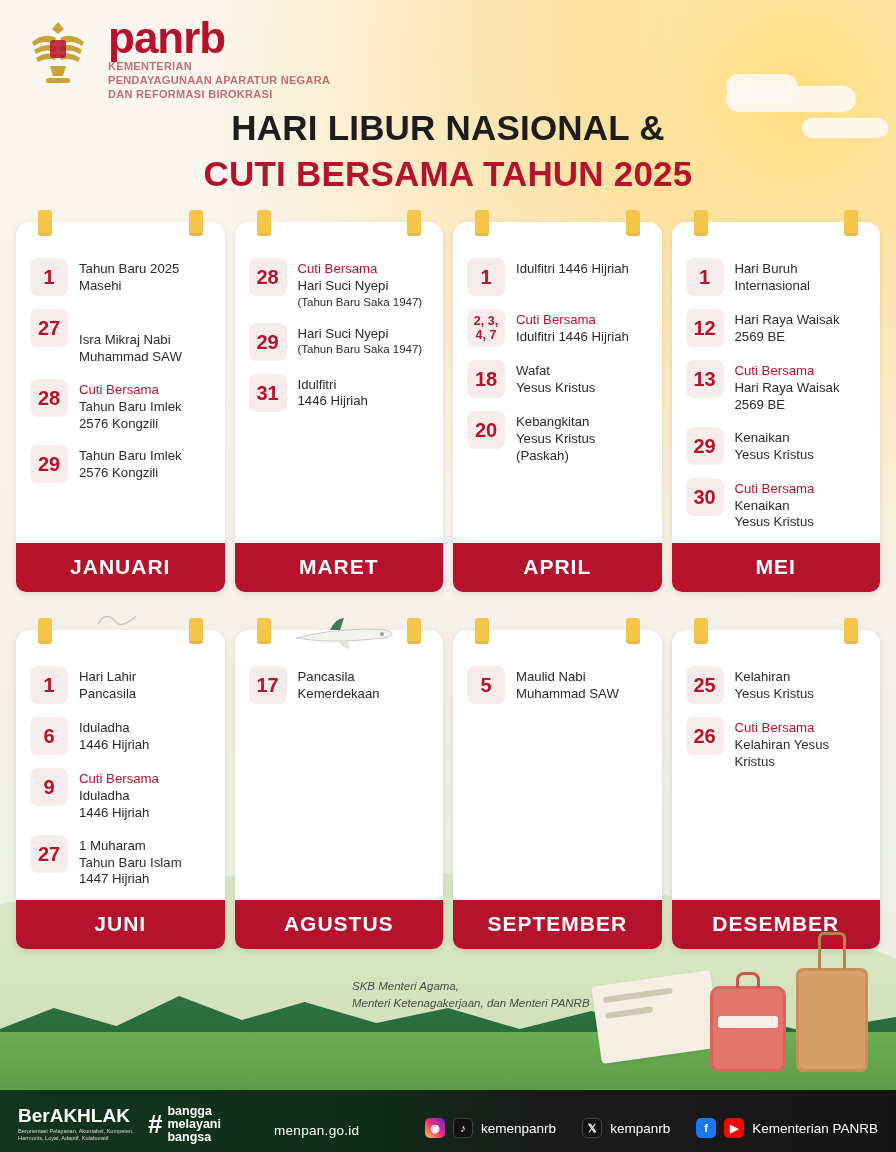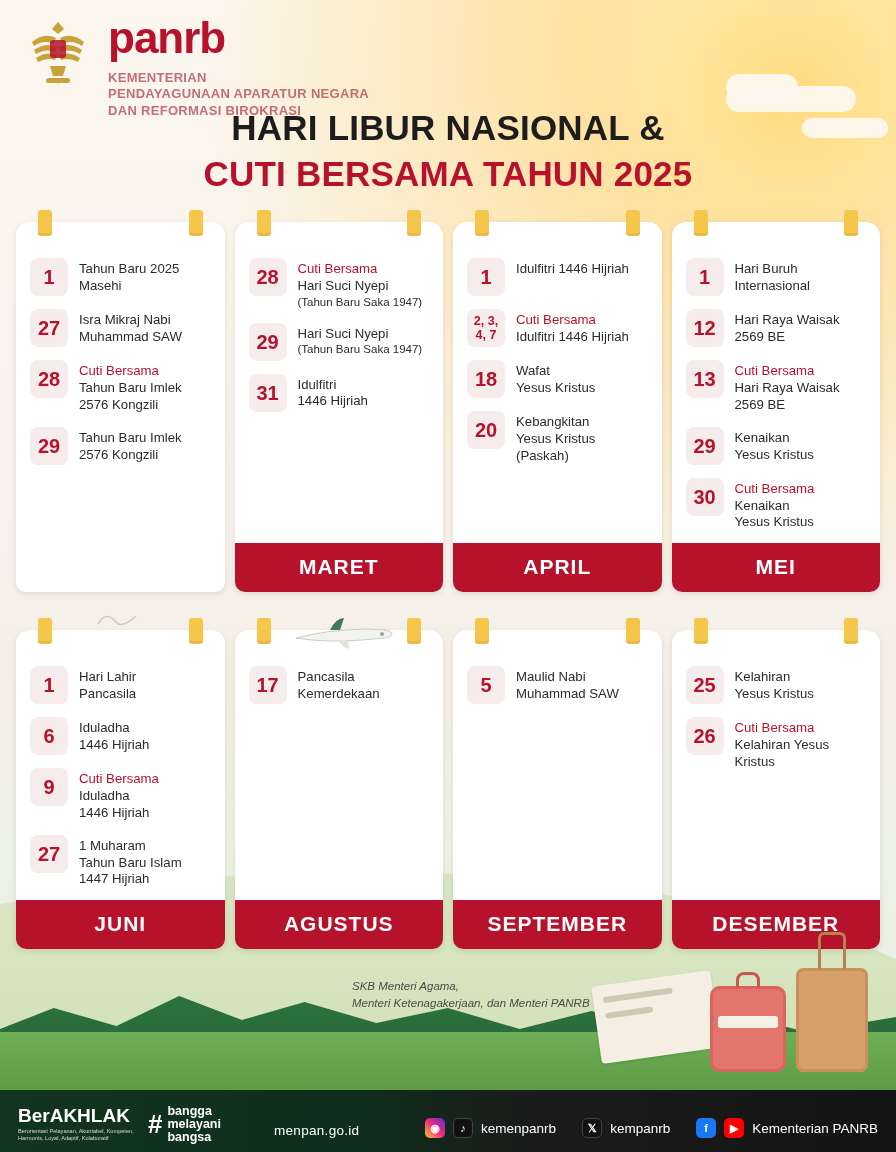--- a/index.html
+++ b/index.html
@@ -53,21 +53,21 @@
   }
 
   
   .brand { position: absolute; left: 22px; top: 16px; display: flex; align-items: flex-start; gap: 14px; }
   .garuda { width: 72px; height: 72px; }
   .brand-text .panrb {
     font-size: 44px; font-weight: 700; letter-spacing: -1px; line-height: 1;
     color: #b6122b;
   }
   .brand-text .sub {
-    margin-top: 10px; font-size: 13px; line-height: 1.25; letter-spacing: .3px;
+    margin-top: 0; font-size: 11px; line-height: 1.25; letter-spacing: .3px;
     color: #b0414f; font-weight: 700; text-transform: uppercase; opacity:.75;
   }
   .title-wrap { position: absolute; left: 0; top: 108px; width: 100%; text-align: center; }
   .title1 {
     font-size: 35px; font-weight: 800; color: #1d1d1d; letter-spacing: .2px;
   }
   .title2 {
     margin-top: 6px; font-size: 35px; font-weight: 800; color: #b6122b; letter-spacing: .2px;
   }
 
@@ -215,21 +215,21 @@
             <div class="desc">
               <span style="display: block;">Tahun Baru 2025</span>
               <span style="display: block;">Masehi</span>
             </div>
           </div>
           <div class="row">
             <div class="daybox">
               <span>27</span>
             </div>
             <div class="desc">
-              <span style="display: block;">Isra Mikraj Nabi</span>
+              <span style="display: block; margin-top: 20px;">Isra Mikraj Nabi</span>
               <span style="display: block;">Muhammad SAW</span>
             </div>
           </div>
           <div class="row">
             <div class="daybox">
               <span>28</span>
             </div>
             <div class="desc">
               <span class="cb">Cuti Bersama</span>
               <span style="display: block;">Tahun Baru Imlek</span>
@@ -239,20 +239,21 @@
           <div class="row">
             <div class="daybox">
               <span>29</span>
             </div>
             <div class="desc">
               <span style="display: block;">Tahun Baru Imlek</span>
               <span style="display: block;">2576 Kongzili</span>
             </div>
           </div>
         </div>
+        <div class="month-label">JANUARI</div>
       </div>
       <div class="card">
         <div class="clip"></div>
         <div class="clip right"></div>
         <div class="card-body">
           <div class="row">
             <div class="daybox">
               <span>28</span>
             </div>
             <div class="desc">

